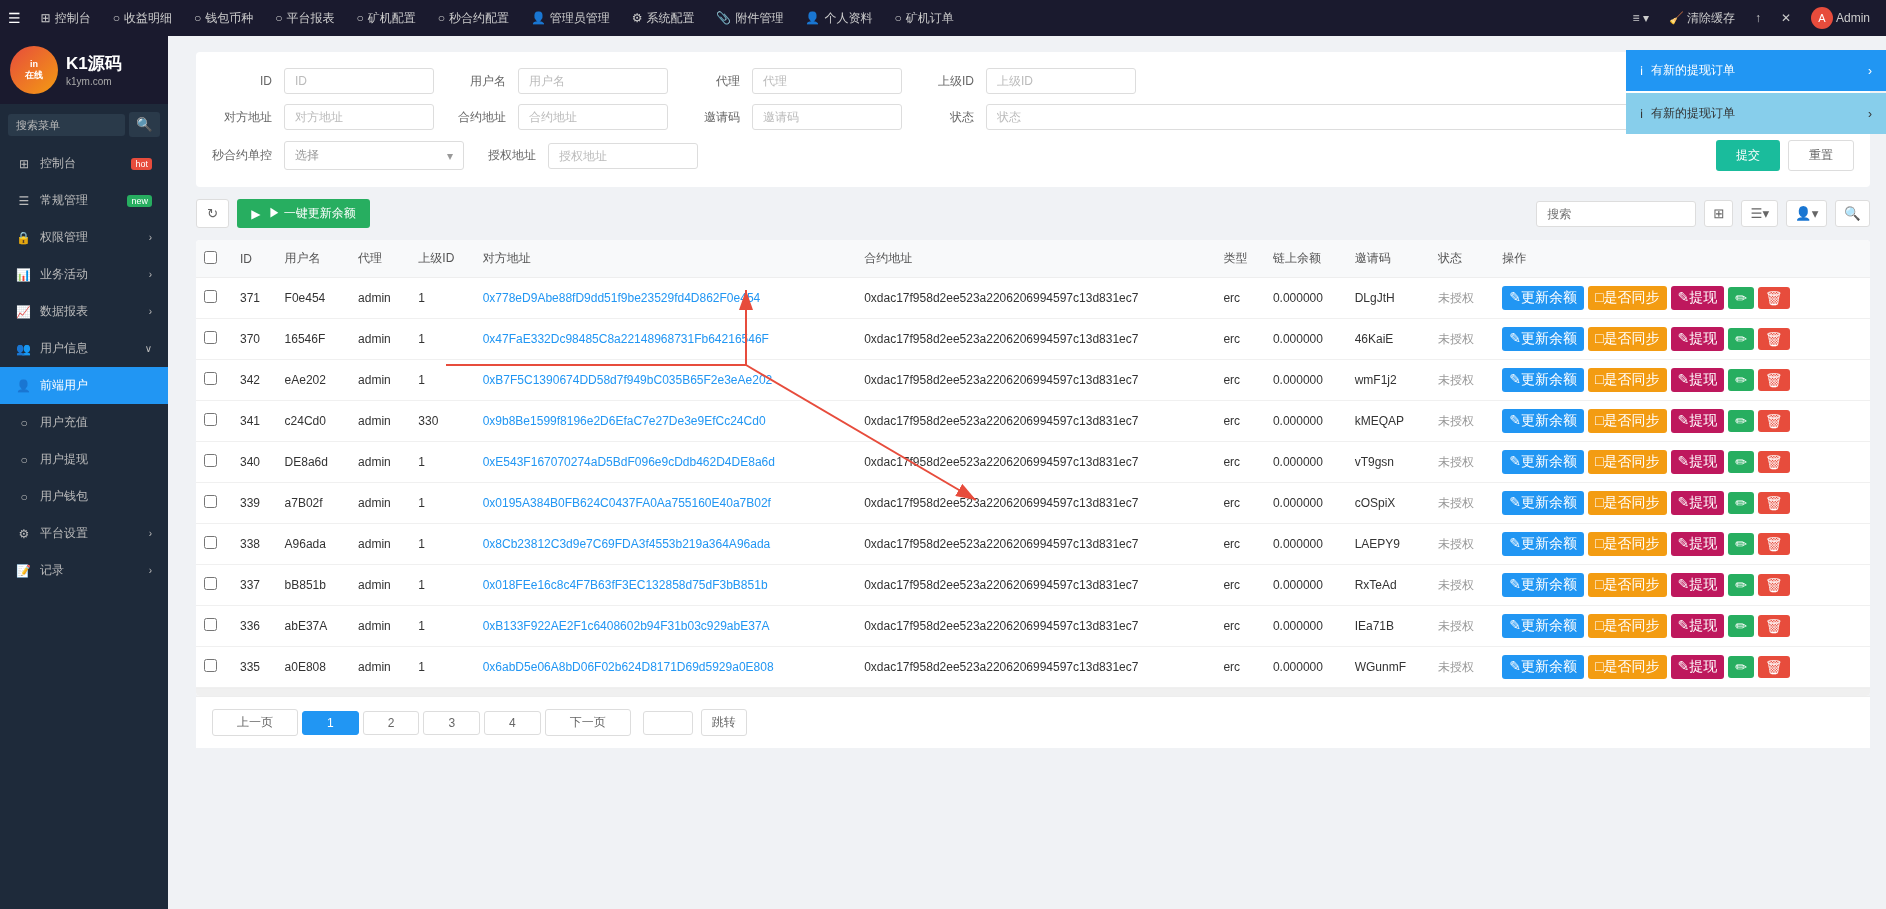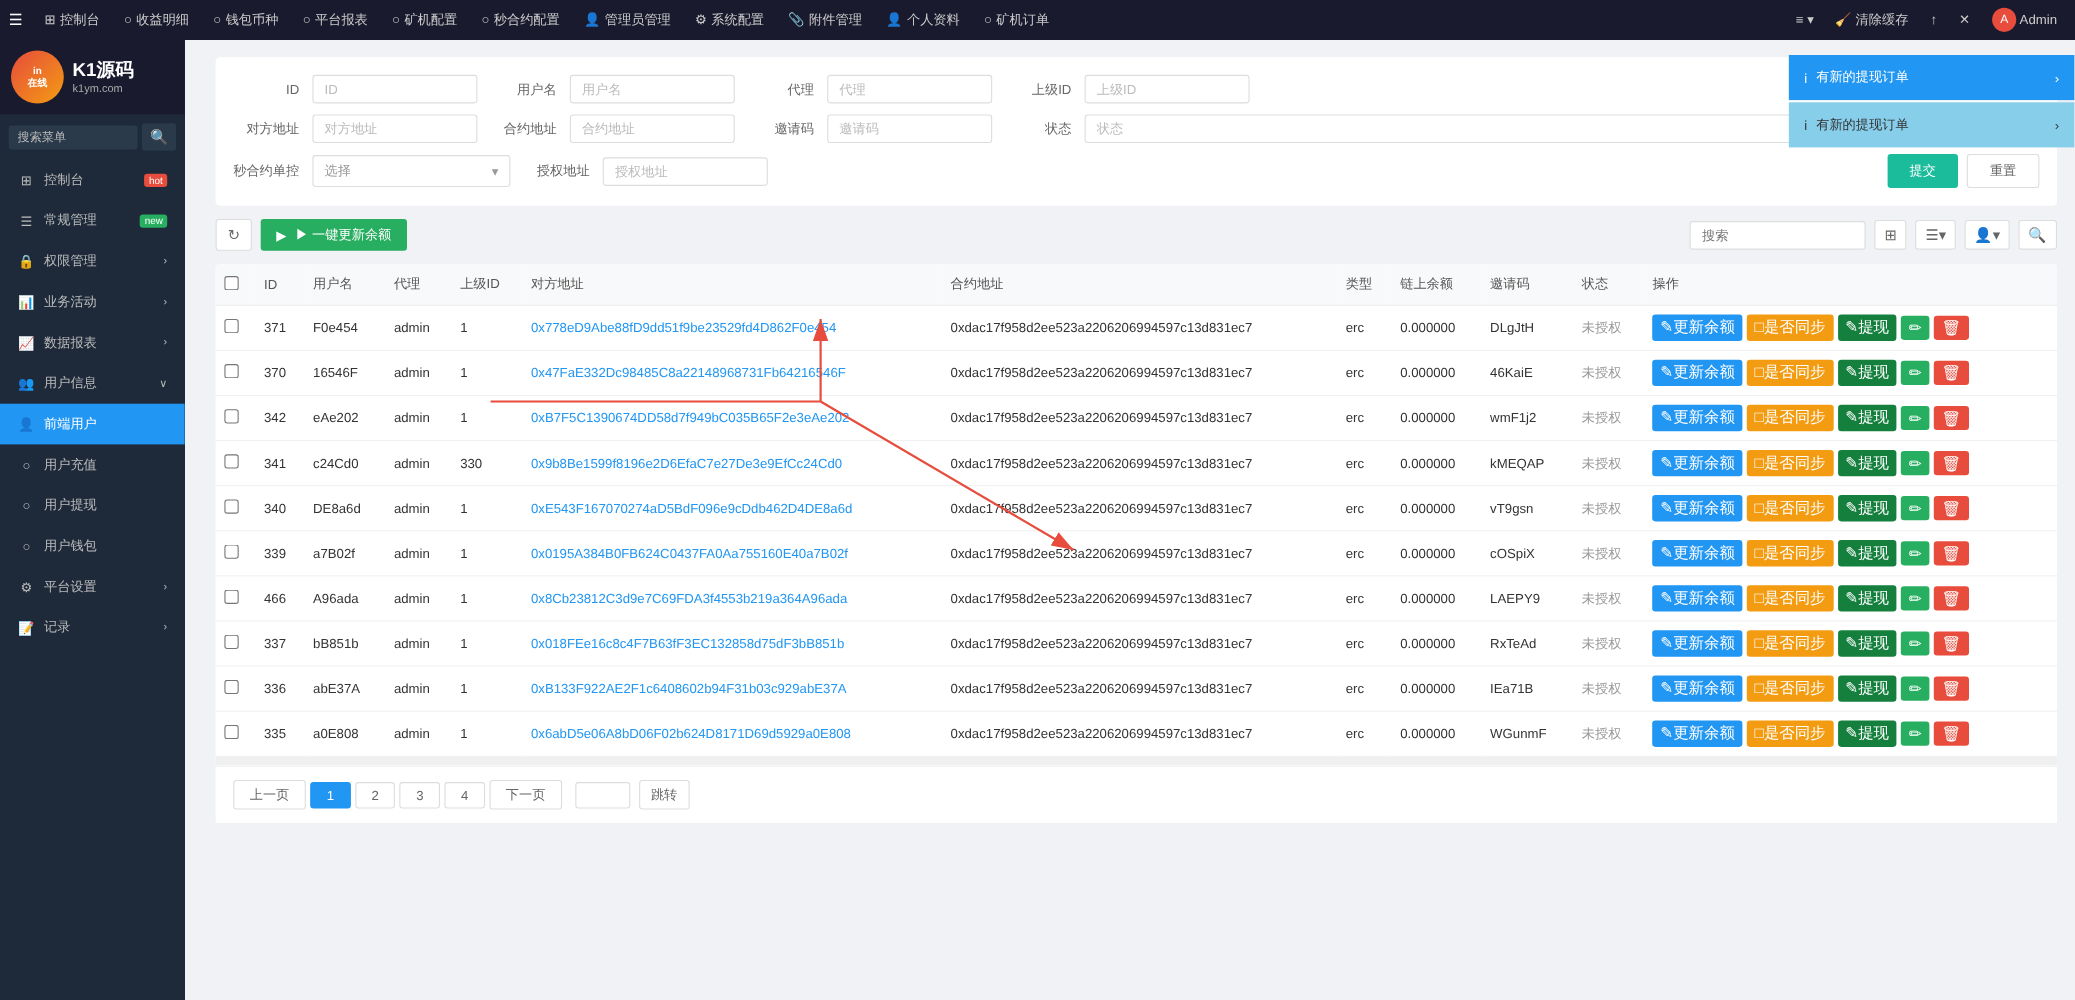--- a/index.html
+++ b/index.html
@@ -293,21 +293,21 @@
       padding: 3px 7px;
       border-radius: 3px;
       border: none;
       cursor: pointer;
       font-size: 14px;
       color: #fff;
       white-space: nowrap;
     }
     .btn-blue { background: #2196f3; }
     .btn-orange { background: #f39c12; }
-    .btn-teal { background: #15803d; }
+    .btn-teal { background: #be185d; }
     .btn-red { background: #e74c3c; }
     .btn-green { background: #27ae60; }
 
     
     .pagination-area {
       display: flex;
       align-items: center;
       justify-content: space-between;
       padding: 12px 16px;
       background: #fff;
@@ -315,21 +315,21 @@
     }
     .pagination-controls {
       display: flex;
       align-items: center;
       gap: 4px;
     }
     .page-btn {
       border: 1px solid #ddd;
       background: #fff;
       color: #666;
-      padding: 4px 14px;
+      padding: 4px 24px;
       border-radius: 3px;
       cursor: pointer;
       font-size: 12px;
     }
     .page-btn.active { background: #2196f3; color: #fff; border-color: #2196f3; }
     .page-jump {
       border: 1px solid #ddd;
       border-radius: 3px;
       padding: 4px 8px;
       font-size: 12px;
@@ -787,21 +787,21 @@
         <button class="btn-action btn-teal">✎提现</button>
         <button class="btn-action btn-green">✏</button>
         <button class="btn-action btn-red">🗑</button>
       </div>
     </td>
   </tr>
               <tr>
     <td>
       <input type="checkbox" style="">
     </td>
-    <td>466</td>
+    <td>338</td>
     <td>A96ada</td>
     <td>admin</td>
     <td>1</td>
     <td>
       <span class="link-blue">0x8Cb23812C3d9e7C69FDA3f4553b219a364A96ada</span>
     </td>
     <td>0xdac17f958d2ee523a2206206994597c13d831ec7</td>
     <td>erc</td>
     <td>0.000000</td>
     <td>LAEPY9</td>

